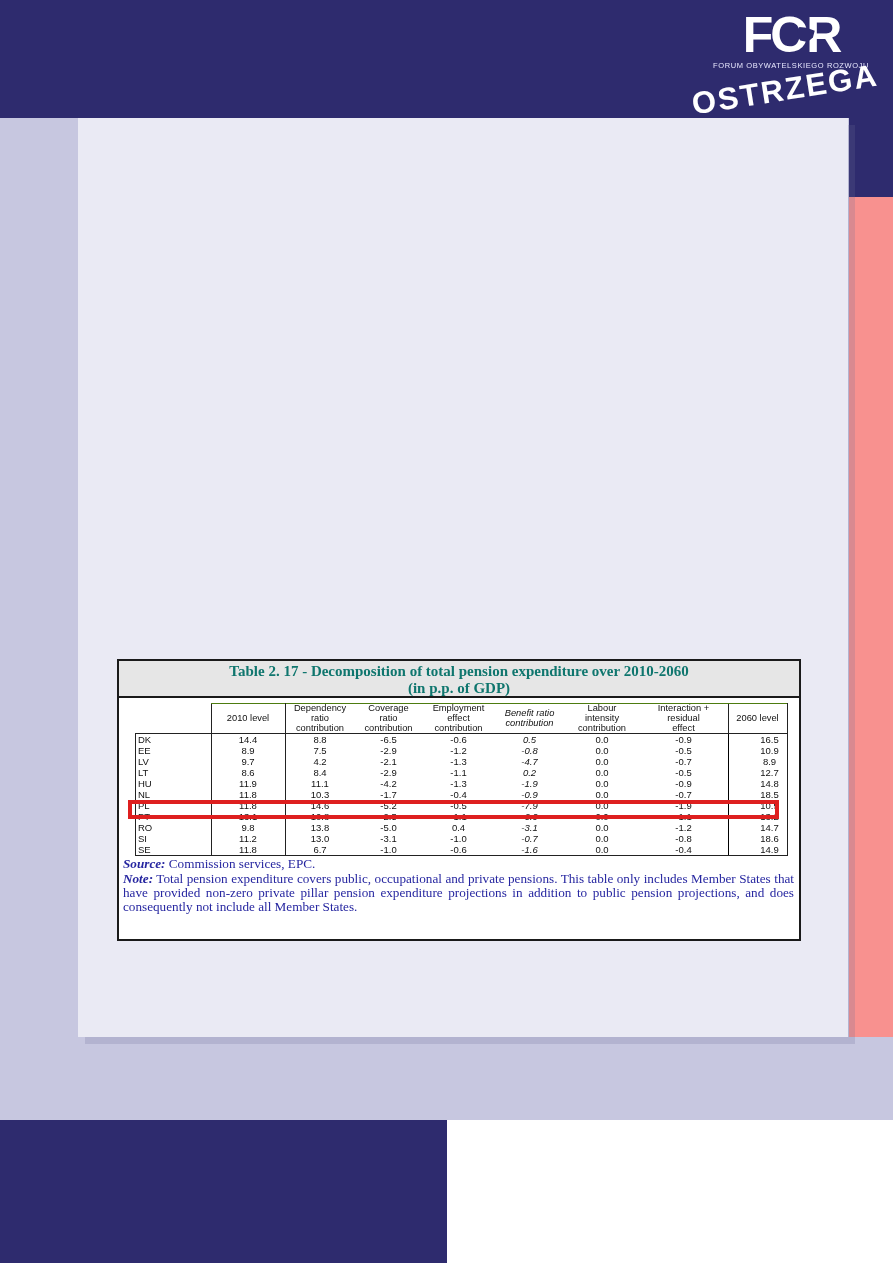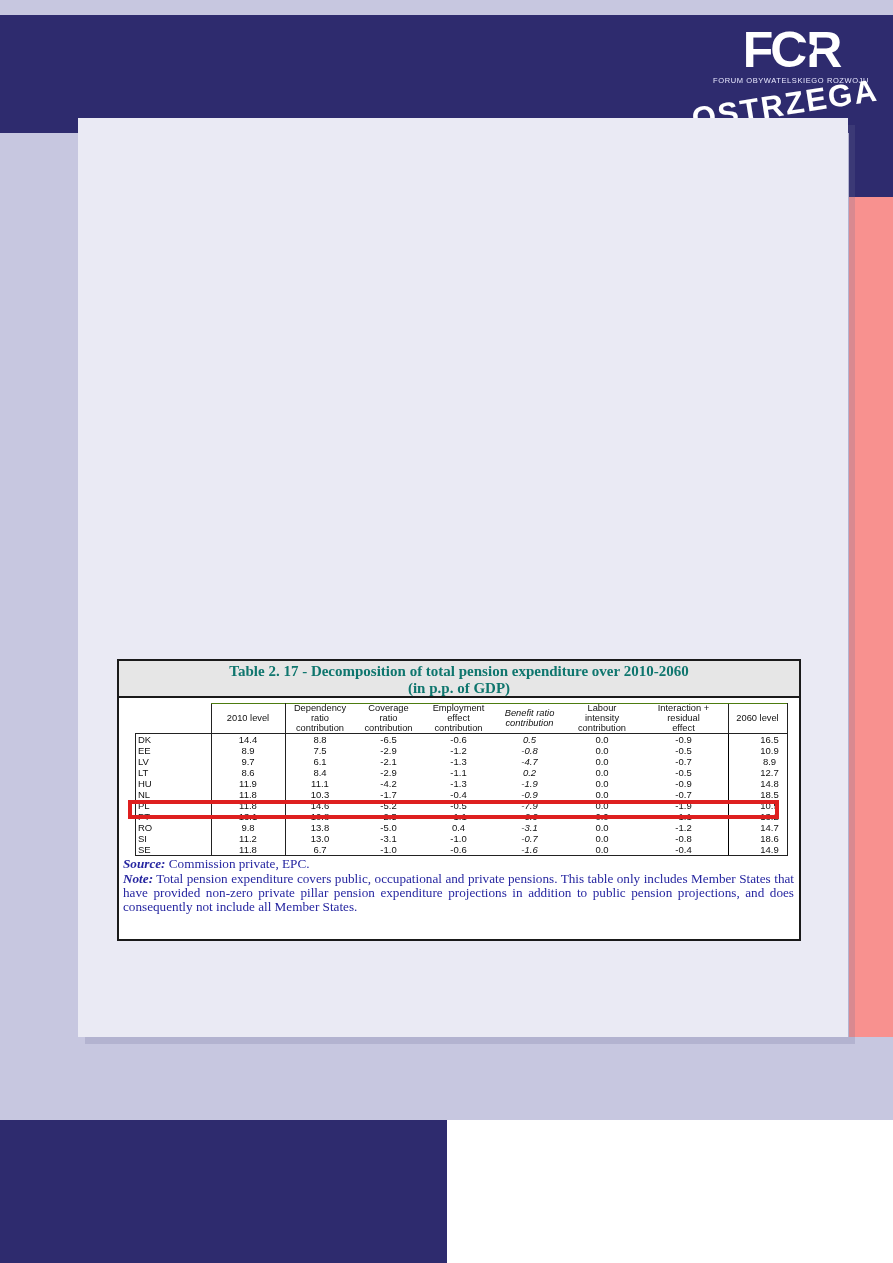--- a/index.html
+++ b/index.html
@@ -5,21 +5,21 @@
   html,body{margin:0;padding:0;}
   body{
     width:893px;height:1263px;
     background:#c7c7e0;
     font-family:"Liberation Sans",sans-serif;
     position:relative;overflow:hidden;
   }
   .abs{position:absolute;}
 
   
-  .top-band{left:0;top:15px;width:893px;height:118px;background:#2e2b6e;}
+  .top-band{left:0;top:0;width:893px;height:118px;background:#2e2b6e;}
   .right-navy{left:849px;top:118px;width:44px;height:79px;background:#2e2b6e;}
 
   
   .logo{right:32px;top:10px;width:140px;text-align:center;color:#fff;}
   .logo-for{
     position:relative;display:inline-block;
     font-family:"Liberation Sans",sans-serif;
     font-weight:bold;font-size:50px;line-height:50px;
     letter-spacing:-3px;color:#fff;
   }
@@ -168,21 +168,21 @@
             <td class="c3">-2.9</td>
             <td class="c4">-1.2</td>
             <td class="c5">-0.8</td>
             <td class="c6">0.0</td>
             <td class="c7">-0.5</td>
             <td class="c8">10.9</td>
           </tr>
           <tr>
             <td class="c0">LV</td>
             <td class="c1">9.7</td>
-            <td class="c2">6.1</td>
+            <td class="c2">4.2</td>
             <td class="c3">-2.1</td>
             <td class="c4">-1.3</td>
             <td class="c5">-4.7</td>
             <td class="c6">0.0</td>
             <td class="c7">-0.7</td>
             <td class="c8">8.9</td>
           </tr>
           <tr>
             <td class="c0">LT</td>
             <td class="c1">8.6</td>
@@ -267,21 +267,21 @@
             <td class="c3">-1.0</td>
             <td class="c4">-0.6</td>
             <td class="c5">-1.6</td>
             <td class="c6">0.0</td>
             <td class="c7">-0.4</td>
             <td class="c8">14.9</td>
           </tr>
         </tbody>
     </table>
     <div class="srcnote">
-      <p><span class="lbl">Source:</span><span> Commission private, EPC.</span></p>
+      <p><span class="lbl">Source:</span><span> Commission services, EPC.</span></p>
       <p><span class="lbl">Note:</span><span> Total pension expenditure covers public, occupational and private pensions. This table only includes Member States that have provided non-zero private pillar pension expenditure projections in addition to public pension projections, and does consequently not include all Member States.</span></p>
     </div>
   </div>
 </div>
 
 <div class="abs red-box"></div>
 
 <div class="abs footer-navy"></div>
 <div class="abs footer-white"></div>
 

